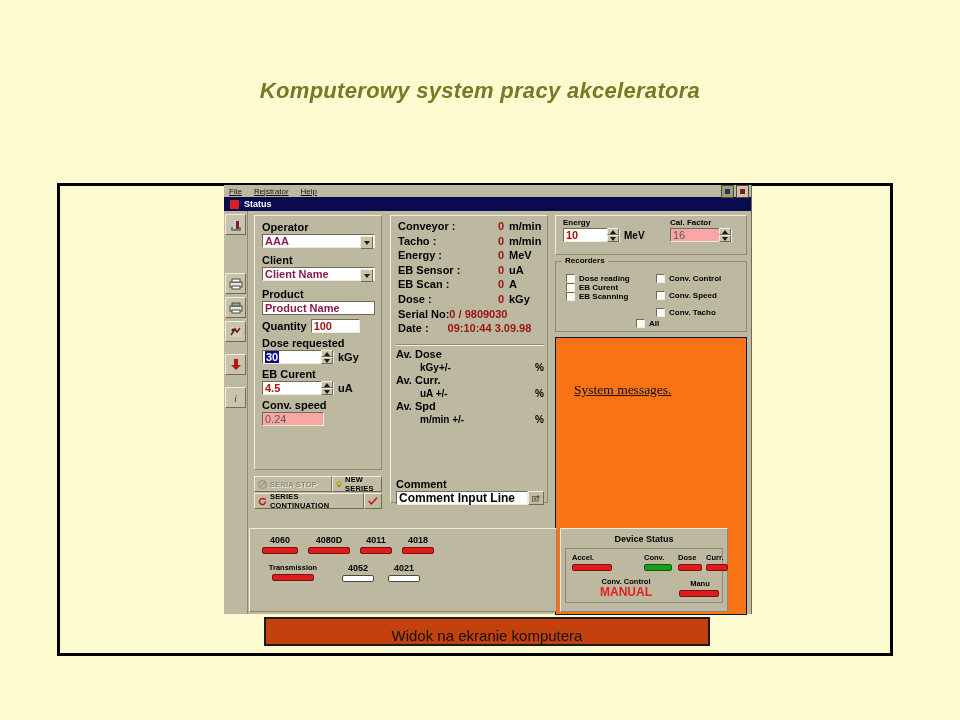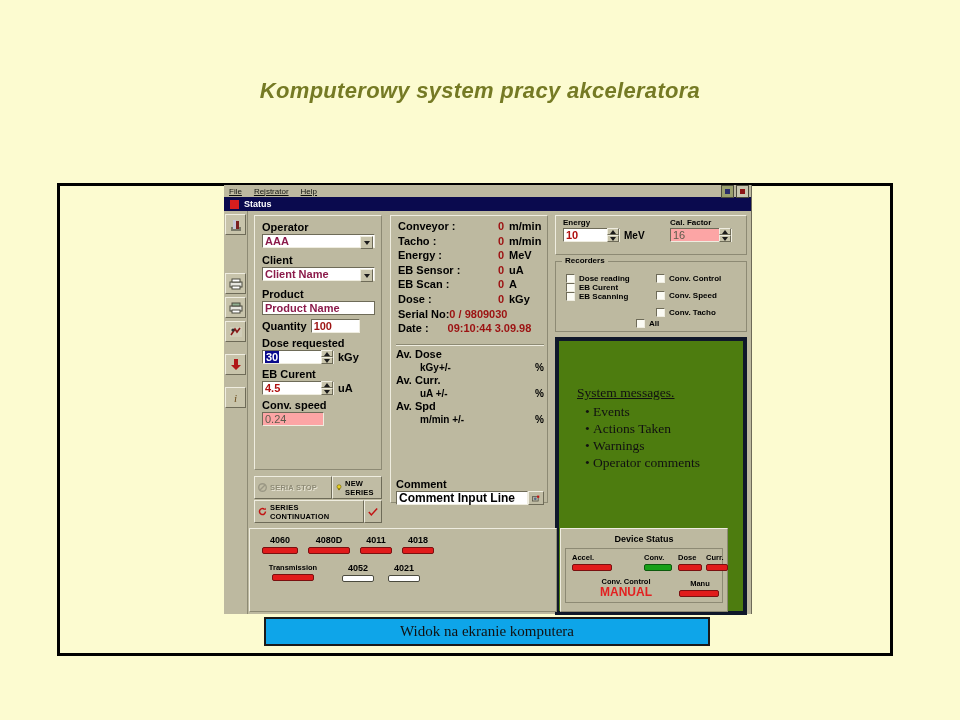--- a/index.html
+++ b/index.html
@@ -143,21 +143,21 @@
   .avg-row{display:flex;font-size:10px;font-weight:bold;color:#000;line-height:13px;padding-left:24px;}
   .avg-row .pct{margin-left:auto;}
 
   
   .btnbar{display:flex;}
   .btn3d{
     background:#C0BCA4;
     border-top:1px solid #EFEDE0;border-left:1px solid #EFEDE0;
     border-right:1px solid #6E6B58;border-bottom:1px solid #6E6B58;
     display:flex;align-items:center;gap:3px;
-    padding:0 3px;height:23px;box-sizing:border-box;
+    padding:0 3px;height:16px;box-sizing:border-box;
     font-size:7.5px;font-weight:bold;letter-spacing:.2px;
   }
   .btn3d.dis{color:#8E8B76;text-shadow:1px 1px 0 #E7E4D4;}
 
   
   .fieldset{
     border:1px solid #8D8A74;position:relative;
     box-sizing:border-box;
   }
   .fieldset > .legend{
@@ -165,42 +165,42 @@
     padding:0 3px;font-size:8px;font-weight:bold;color:#000;
   }
   .cbrow{display:flex;align-items:center;gap:4px;font-size:8px;font-weight:bold;color:#000;}
   .cbox{
     width:9px;height:9px;background:#FBFBF4;
     border:1px solid #6E6B58;border-right-color:#EFEDE0;border-bottom-color:#EFEDE0;
     box-sizing:border-box;flex:none;
   }
 
   .msgpanel{
-    background:#4d7c0f;border:4px solid #0f172a;
+    background:#f97316;border:1px solid #0f172a;
     box-sizing:border-box;
     font-family:"Liberation Serif", serif;
     color:#111;
   }
   .msgpanel .hd{font-size:13.5px;text-decoration:underline;margin:0 0 2px 0;}
   .msgpanel li{font-size:13.5px;line-height:17px;list-style:none;}
   .msgpanel li:before{content:"\2022\00a0";}
 
   
   .led{height:7px;border:1px solid #7a1010;box-sizing:border-box;background:#E11B1B;border-radius:2px;}
   .led.green{background:#18A018;border-color:#0c5a0c;}
   .led.white{background:#fff;border-color:#4a4a3e;}
 
   .devnum{font-size:9px;font-weight:bold;color:#000;text-align:center;}
   .devcap{font-size:7.5px;font-weight:bold;color:#000;}
 
   .caption-box{
     position:absolute;left:264px;top:617px;width:446px;height:29px;
-    background:#0ea5e9;border:2px solid #1a1a1a;
-    display:flex;align-items:center;justify-content:center;
-    font-family:Liberation Serif, serif;font-size:15px;color:#111;
+    background:#c2410c;border:2px solid #1a1a1a;
+    display:flex;align-items:flex-end;justify-content:center;
+    font-family:Liberation Sans, sans-serif;font-size:15px;color:#111;
     box-sizing:border-box;
   }
 </style>
 </head>
 <body>
 
 <div class="slide-title">Komputerowy system pracy akceleratora</div>
 
 <div class="frame"></div>
 
@@ -534,26 +534,20 @@
               </div>
           </div>
           <div class="cbrow" style="position:absolute;left:80px;top:57px;">
             <span class="cbox"></span>
             <span>All</span>
           </div>
         </div>
 
         <div class="msgpanel" style="position:absolute;left:0px;top:124px;width:192px;height:278px;padding:44px 0 0 18px;">
           <div class="hd">System messages.</div>
-          <ul style="margin:0;padding:0 0 0 8px;">
-            <li>Events</li>
-            <li>Actions Taken</li>
-            <li>Warnings</li>
-            <li>Operator comments</li>
-          </ul>
         </div>
       </div>
     </div>
 
     <div style="position:absolute;left:25px;bottom:2px;width:308px;height:84px;" class="grp">
       <div style="display:flex;gap:10px;padding:6px 0 0 12px;">
         <div style="width:36px;">
           <div class="devnum">4060</div>
           <div class="led" style="margin-top:2px;"></div>
         </div>

